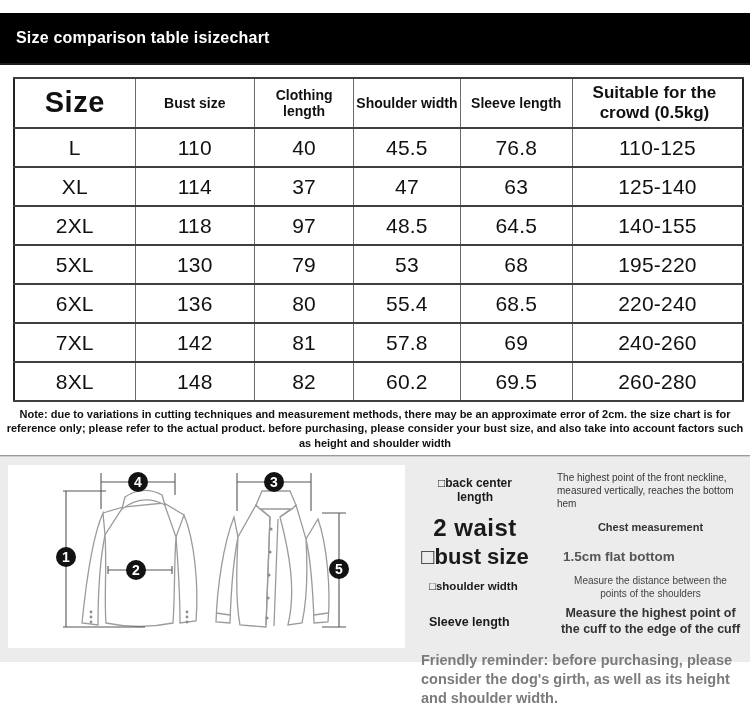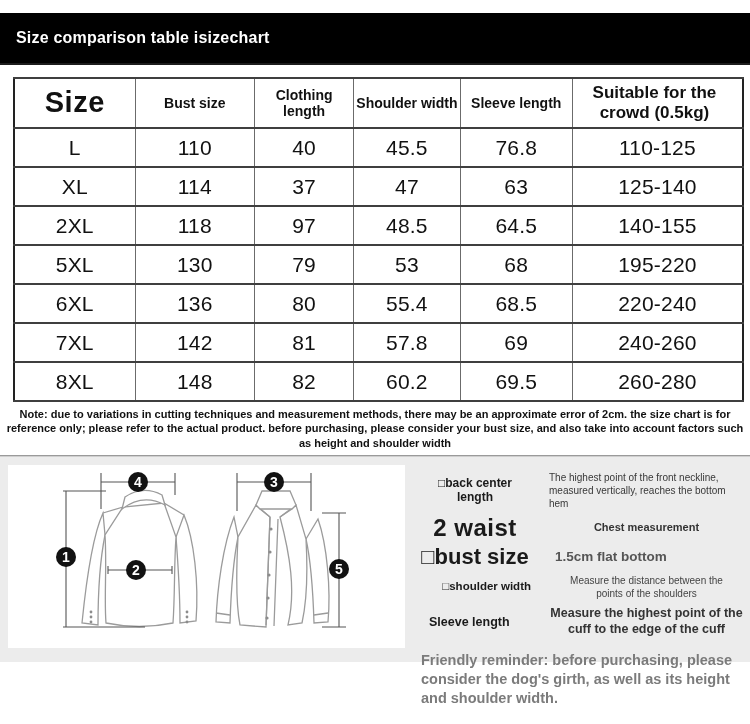--- a/index.html
+++ b/index.html
@@ -30,34 +30,34 @@
   
   .note {
     margin-top:5px; padding:0 6px; text-align:center;
     font-size:11px; font-weight:600; line-height:1.3; color:#111;
   }
   .divider { margin-top:5px; height:2px; background:#cfcfcf; border-top:1px solid #9a9a9a; }
   
   .measure-section { height:205px; background:#ececec; display:flex; padding:8px 0 0 8px; }
   .diagram-box { width:397px; height:183px; background:#ffffff; flex:none; }
   .guide-panel { flex:1; padding:4px 4px 0 14px; }
-  .mi { display:grid; grid-template-columns:112px 1fr; align-items:center; column-gap:16px; }
+  .mi { display:grid; grid-template-columns:112px 1fr; align-items:center; column-gap:24px; }
   .mi .lbl { text-align:center; font-weight:bold; color:#1a1a1a; }
   .mi .dsc { text-align:center; color:#333; }
   .mi0 { margin-top:2px; }
   .mi0 .lbl { font-size:12px; line-height:1.2; }
   .mi0 .dsc { font-size:10px; text-align:left; padding-left:2px; line-height:1.3; color:#383838; }
   .mi1 { margin-top:4px; }
   .mi1 .lbl { font-size:24px; letter-spacing:.5px; }
   .mi1 .dsc { font-size:11px; font-weight:bold; line-height:1.2; max-width:120px; margin:0 auto; }
   .mi2 { margin-top:2px; }
   .mi2 .lbl { font-size:22px; }
   .mi2 .dsc { font-size:13.5px; font-weight:bold; color:#555; text-align:left; padding-left:8px; }
   .mi3 { margin-top:4px; }
-  .mi3 .lbl { font-size:11.5px; line-height:1.15; text-align:right; padding-left:10px; }
+  .mi3 .lbl { font-size:11.5px; line-height:1.15; text-align:left; padding-left:10px; }
   .mi3 .dsc { font-size:10px; font-weight:400; line-height:1.3; max-width:170px; margin:0 auto; color:#444; }
   .mi4 { margin-top:6px; }
   .mi4 .lbl { font-size:12.5px; text-align:left; padding-left:10px; }
   .mi4 .dsc { font-size:12.5px; font-weight:bold; line-height:1.25; max-width:230px; margin:0 auto; }
   .reminder {
     margin-top:14px; padding:0 10px 0 2px;
     font-size:14.5px; font-weight:bold; color:#7b7b7b; line-height:1.3;
   }
   
   .jacket-line { stroke:#9b9b9b; stroke-width:1.3; fill:#ffffff; }

